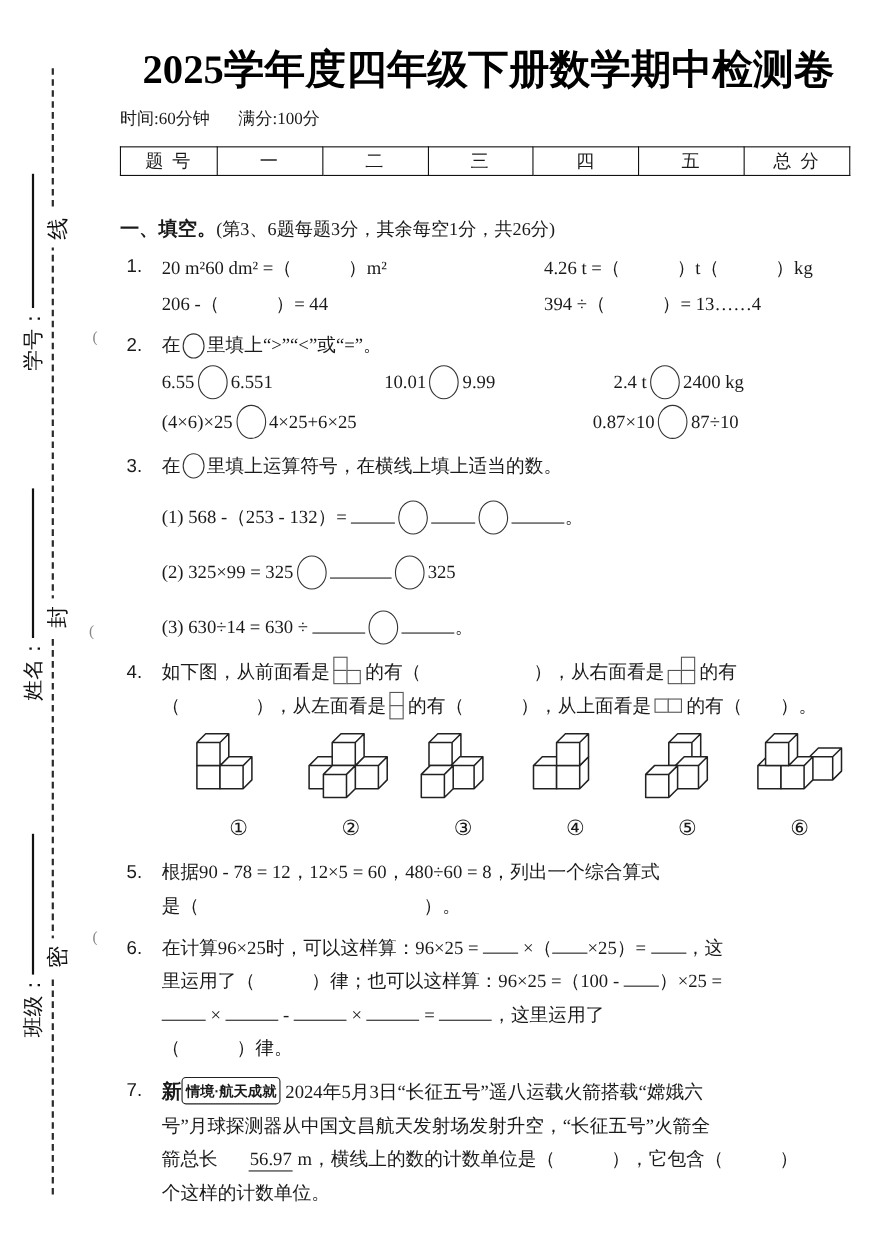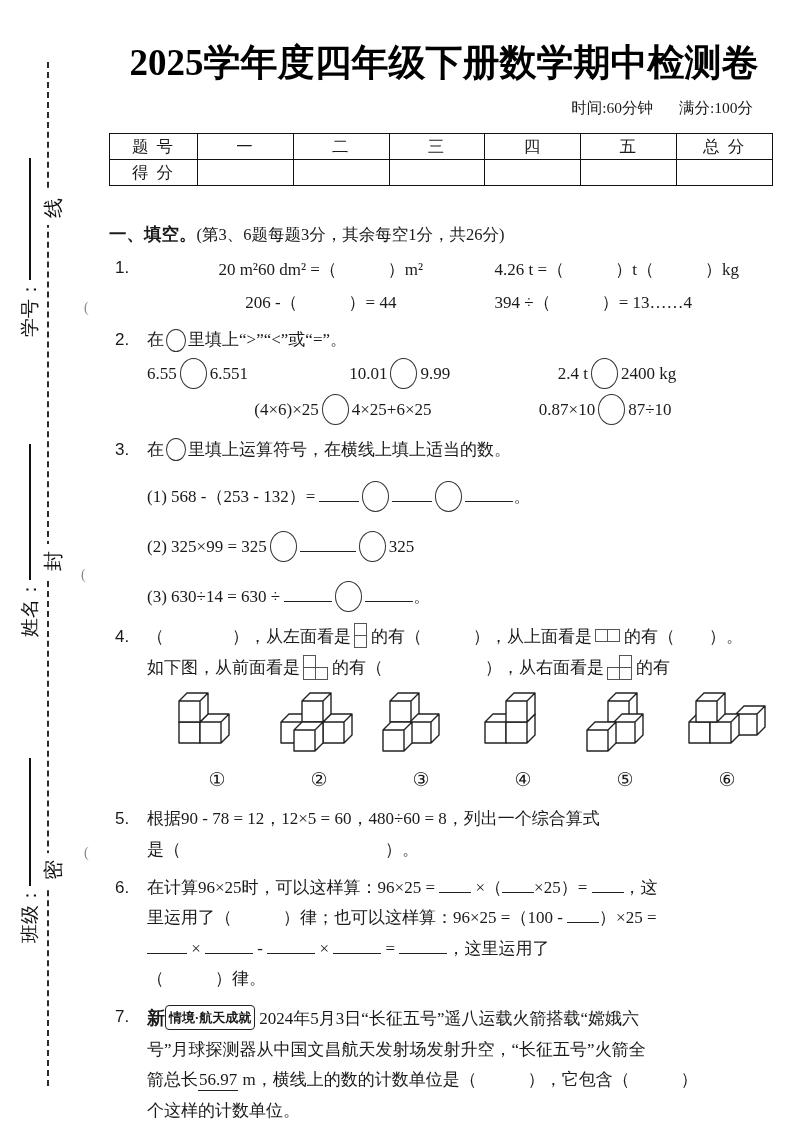--- a/index.html
+++ b/index.html
@@ -12,42 +12,42 @@
   .seal-line{position:absolute;left:47px;top:62px;height:1024px;border-left:2px dashed #2a2a2a;}
   .side-unit{position:absolute;height:26px;display:flex;align-items:center;white-space:nowrap;
     transform:rotate(-90deg);font-size:19px;color:#111;}
   .side-line{display:inline-block;border-bottom:2px solid #111;height:0;}
   .seal-char{position:absolute;transform:rotate(-90deg);font-size:20px;color:#111;
     background:#fff;padding:0 7px;line-height:22px;}
   .mark{position:absolute;color:#888;font-size:14px;}
   
   .content{position:absolute;left:109px;top:28px;width:670px;}
   .title{text-align:center;font-size:37px;font-weight:bold;letter-spacing:0px;margin-top:10px;color:#000;}
-  .info{ text-align:right;font-size:15.5px;margin:10px 26px 0 0;}
+  .info{ text-align:left;font-size:15.5px;margin:10px 26px 0 0;}
   .info b{font-weight:normal;margin-left:22px;}
   table.score{border-collapse:collapse;width:664px;margin-top:14px;table-layout:fixed;}
   table.score td{border:1.8px solid #111;height:25px;text-align:center;font-size:16.5px;
     letter-spacing:2px;padding:0;}
   .sec{margin-top:36px;font-size:16.5px;}
   .sec .b{font-weight:bold;font-size:17.5px;}
   
   .q{display:flex;margin-top:7px;font-size:17px;line-height:1.8;}
   .qno{width:32px;flex:none;padding-left:6px;font-family:"Liberation Sans","DejaVu Sans",sans-serif;}
   .qbody{flex:1;}
   .row2{display:flex;margin-top:2px;}
-  .row2 .c1{width:55%;text-align:center;}
+  .row2 .c1{width:55%;}
   .row3{display:flex;margin-top:2px;}
   .row3 .a{width:32%;} .row3 .b2{width:33%;} .row3 .c{width:35%;}
   .item{margin-top:16px;}
   
   .circ{display:inline-block;width:25px;height:29px;border:1.6px solid #333;border-radius:50%;
     vertical-align:middle;margin:0 3px 3px 3px;}
   .circ.sm{width:18px;height:21px;margin:0 2px 2px 2px;}
   .blank{display:inline-block;border-bottom:1.6px solid #222;height:0.85em;}
-  .uline{border-bottom:1.6px solid #222;padding:0 1px 1px 1px;}
+  .uline{border-bottom:1.6px solid #222;padding:0 1px 1px 1px;margin-left:28px;}
   .mini{display:inline-block;position:relative;vertical-align:middle;margin:0 3px 4px 3px;}
   .mini i{position:absolute;width:13px;height:13px;border:1.2px solid #555;background:#fff;box-sizing:border-box;}
   .bb{font-weight:bold;font-size:18px;font-family:"Liberation Sans","DejaVu Sans",sans-serif;}
   .bx{display:inline-block;border:1.6px solid #222;border-radius:4px;font-size:13px;font-weight:bold;
     padding:0 3px;margin:0 4px 2px 0;vertical-align:2px;font-family:"Liberation Sans","DejaVu Sans",sans-serif;}
   
   .figs{display:flex;gap:14px;margin:6px 0 0 26px;justify-content:flex-start;}
   .fig{text-align:center;width:88px;}
   .figlabel{font-size:19px;margin-top:0px;}
 </style>
@@ -99,29 +99,20 @@
     <tbody>
         <tr>
       <td>题 号</td>
       <td>一</td>
       <td>二</td>
       <td>三</td>
       <td>四</td>
       <td>五</td>
       <td>总 分</td>
     </tr>
-    <tr>
-      <td>得 分</td>
-      <td></td>
-      <td></td>
-      <td></td>
-      <td></td>
-      <td></td>
-      <td></td>
-    </tr>
   </tbody>
     </table>
 
   <div class="sec">
     <span class="b">一、填空。</span><span>(第3、6题每题3分，其余每空1分，共26分)</span>
   </div>
 
   <div class="q">
     <span class="qno">1.</span>
     <div class="qbody">
@@ -158,22 +149,22 @@
       <div>在<span class="circ sm"></span>里填上运算符号，在横线上填上适当的数。</div>
       <div class="item">(1) 568 -（253 - 132）= <span class="blank" style="width: 40px;"></span><span class="circ"></span><span class="blank" style="width: 40px;"></span><span class="circ"></span><span class="blank" style="width: 48px;"></span>。</div>
       <div class="item">(2) 325×99 = 325<span class="circ"></span><span class="blank" style="width: 56px;"></span><span class="circ"></span>325</div>
       <div class="item">(3) 630÷14 = 630 ÷ <span class="blank" style="width: 48px;"></span><span class="circ"></span><span class="blank" style="width: 48px;"></span>。</div>
     </div>
   </div>
 
   <div class="q">
     <span class="qno">4.</span>
     <div class="qbody">
+      <div>如下图，从前面看是<span class="mini" style="width: 26px; height: 26px;"><i style="left: 0px; top: 0px;"></i><i style="left: 0px; top: 12px;"></i><i style="left: 12px; top: 12px;"></i></span>的有（　　　　　　），从右面看是<span class="mini" style="width: 26px; height: 26px;"><i style="left: 12px; top: 0px;"></i><i style="left: 0px; top: 12px;"></i><i style="left: 12px; top: 12px;"></i></span>的有</div>
       <div>（　　　　），从左面看是<span class="mini" style="width: 14px; height: 26px;"><i style="left: 0px; top: 0px;"></i><i style="left: 0px; top: 12px;"></i></span>的有（　　　），从上面看是<span class="mini" style="width: 26px; height: 14px;"><i style="left: 0px; top: 0px;"></i><i style="left: 12px; top: 0px;"></i></span>的有（　　）。</div>
-      <div>如下图，从前面看是<span class="mini" style="width: 26px; height: 26px;"><i style="left: 0px; top: 0px;"></i><i style="left: 0px; top: 12px;"></i><i style="left: 12px; top: 12px;"></i></span>的有（　　　　　　），从右面看是<span class="mini" style="width: 26px; height: 26px;"><i style="left: 12px; top: 0px;"></i><i style="left: 0px; top: 12px;"></i><i style="left: 12px; top: 12px;"></i></span>的有</div>
       <div class="figs" id="figs">
           <div class="fig"><svg width="80" height="62" viewBox="0 0 80 62">
               <path d="M2 31 h21 v21 h-21 z M2 31 l8 -8 h21 l-8 8 z M23 31 l8 -8 v21 l-8 8 z" fill="#fff" stroke="#222" stroke-width="1.4" stroke-linejoin="round"></path>
               <path d="M23 31 h21 v21 h-21 z M23 31 l8 -8 h21 l-8 8 z M44 31 l8 -8 v21 l-8 8 z" fill="#fff" stroke="#222" stroke-width="1.4" stroke-linejoin="round"></path>
               <path d="M2 10 h21 v21 h-21 z M2 10 l8 -8 h21 l-8 8 z M23 10 l8 -8 v21 l-8 8 z" fill="#fff" stroke="#222" stroke-width="1.4" stroke-linejoin="round"></path>
             </svg><div class="figlabel">①</div></div>
           <div class="fig"><svg width="80" height="62" viewBox="0 0 80 62">
               <path d="M2 31 h21 v21 h-21 z M2 31 l8 -8 h21 l-8 8 z M23 31 l8 -8 v21 l-8 8 z" fill="#fff" stroke="#222" stroke-width="1.4" stroke-linejoin="round"></path>
               <path d="M44 31 h21 v21 h-21 z M44 31 l8 -8 h21 l-8 8 z M65 31 l8 -8 v21 l-8 8 z" fill="#fff" stroke="#222" stroke-width="1.4" stroke-linejoin="round"></path>
               <path d="M23 10 h21 v21 h-21 z M23 10 l8 -8 h21 l-8 8 z M44 10 l8 -8 v21 l-8 8 z" fill="#fff" stroke="#222" stroke-width="1.4" stroke-linejoin="round"></path>

